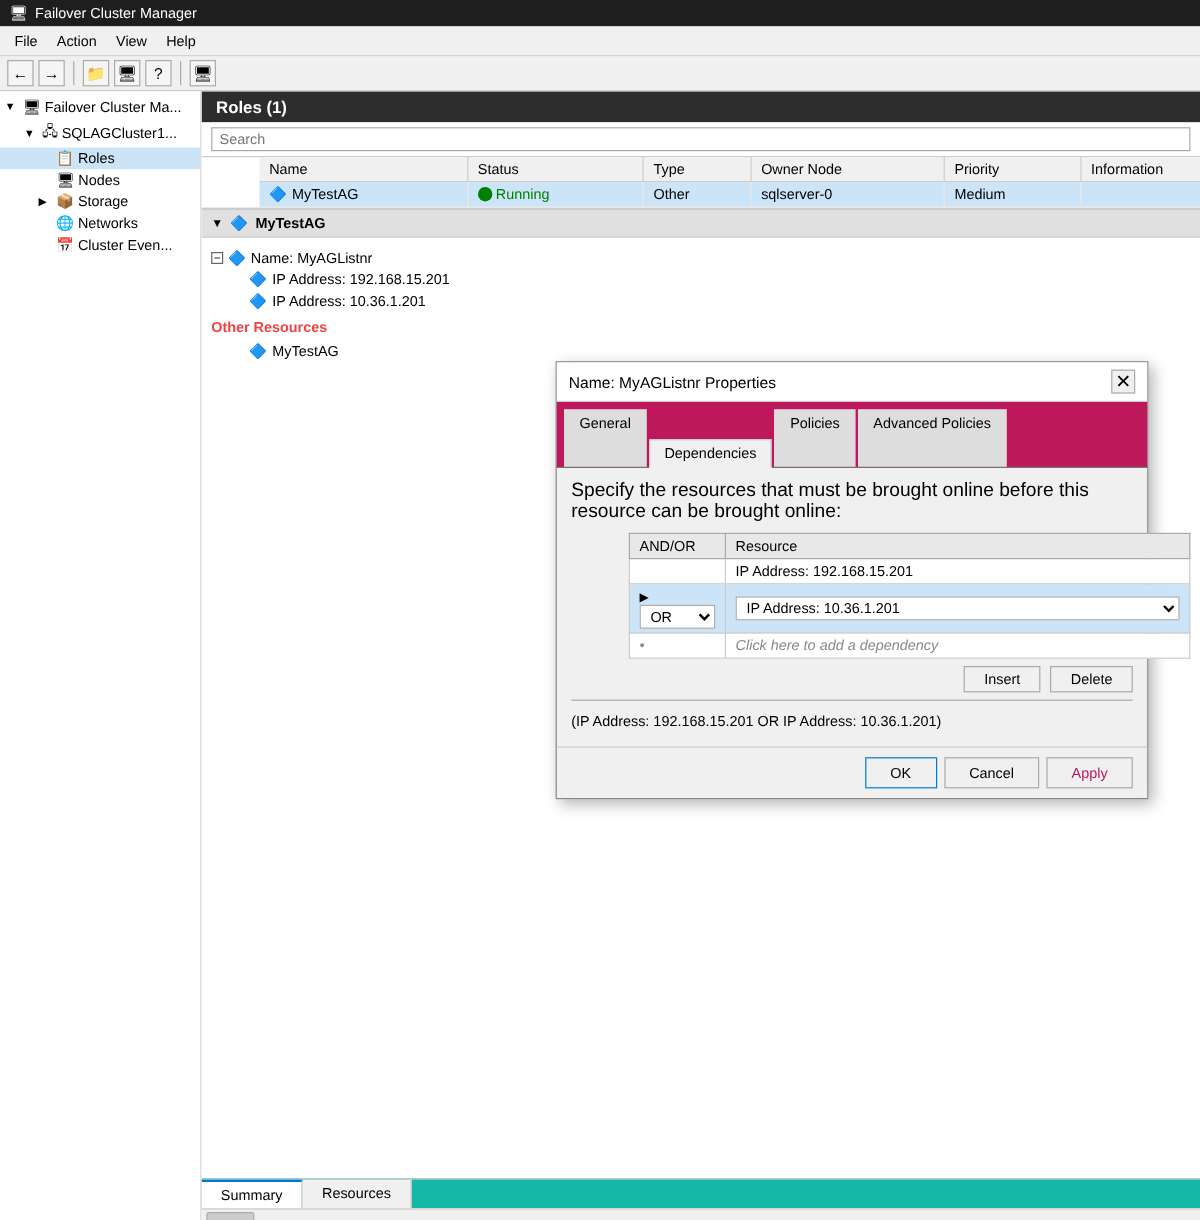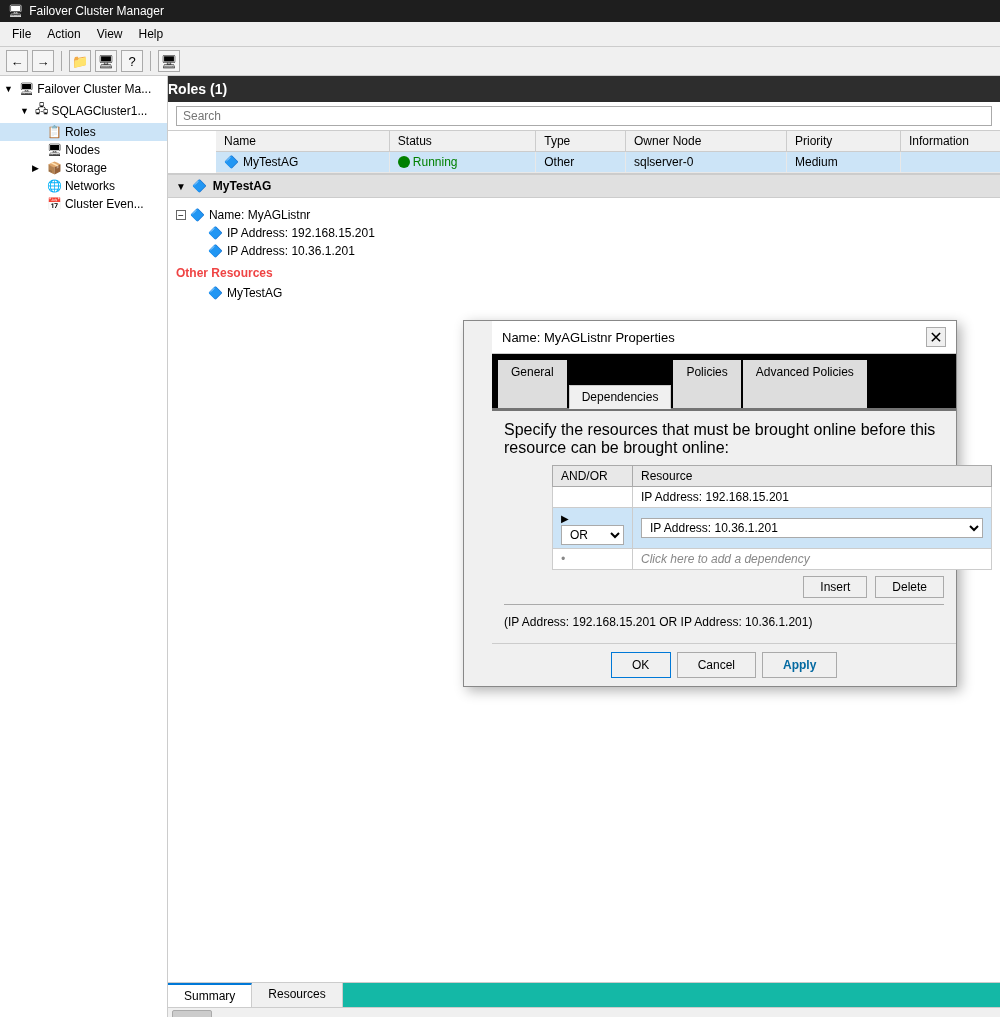--- a/index.html
+++ b/index.html
@@ -25,21 +25,21 @@
     .tree { padding: 4px 0; }
     .tree-item { display: flex; align-items: center; gap: 3px; padding: 2px 4px 2px 8px; cursor: pointer; font-size: 12px; white-space: nowrap; }
     .tree-item.selected { background: #cce4f7; }
     .tree-indent-1 { padding-left: 20px; }
     .tree-indent-2 { padding-left: 32px; }
     
     
     .right-panel { flex: 1; display: flex; flex-direction: column; overflow: hidden; background: #fff; }
     
     
-    .panel-header { background: #2d2d2d; color: #fff; padding: 5px 0; font-size: 14px; font-weight: bold; }
+    .panel-header { background: #2d2d2d; color: #fff; padding: 5px 12px; font-size: 14px; font-weight: bold; }
     
     
     .search-bar { padding: 4px 8px; border-bottom: 1px solid #ccc; background: #fff; }
     .search-input { width: 100%; border: 1px solid #aaa; padding: 2px 6px; font-size: 12px; background: #fff; }
     
     
     .table-container { overflow-y: auto; flex-shrink: 0; }
     table { width: 100%; border-collapse: collapse; font-size: 12px; margin-left: 48px; }
     th { background: #f0f0f0; border-bottom: 1px solid #ccc; border-right: 1px solid #ccc; padding: 3px 8px; text-align: left; font-weight: normal; }
     td { border-bottom: 1px solid #e8e8e8; border-right: 1px solid #e8e8e8; padding: 3px 8px; }
@@ -57,27 +57,27 @@
     .tree-node .minus { border: 1px solid #666; width: 10px; height: 10px; display: inline-flex; align-items: center; justify-content: center; font-size: 10px; cursor: pointer; }
     .sub-item { padding-left: 32px; display: flex; align-items: center; gap: 4px; padding-top: 2px; padding-bottom: 2px; }
     .other-resources-label { color: #ef4444; font-weight: bold; font-size: 12px; margin: 6px 0 4px 0; }
     
     
     .bottom-tabs { border-top: 1px solid #ccc; display: flex; background: #14b8a6; }
     .bottom-tab { padding: 4px 16px; cursor: pointer; font-size: 12px; border-right: 1px solid #ccc; background: #f0f0f0; }
     .bottom-tab.active { background: #fff; border-top: 2px solid #0078d7; }
     
     
-    .dialog { position: fixed; top: 320px; left: 463px; width: 494px; background: #f0f0f0; border: 1px solid #888; box-shadow: 4px 4px 12px rgba(0,0,0,0.3); z-index: 200; padding-left: 28px; }
+    .dialog { position: fixed; top: 301px; left: 463px; width: 494px; background: #f0f0f0; border: 1px solid #888; box-shadow: 4px 4px 12px rgba(0,0,0,0.3); z-index: 200; }
     .dialog-titlebar { background: #ffffff; border-bottom: 1px solid #ccc; padding: 6px 10px; display: flex; align-items: center; justify-content: space-between; }
     .dialog-title { font-size: 13px; font-weight: normal; }
     .dialog-close { cursor: pointer; font-size: 16px; width: 20px; height: 20px; display: flex; align-items: center; justify-content: center; border: 1px solid #aaa; background: #f0f0f0; }
     
     
-    .dialog-tabs { display: flex; border-bottom: 3px solid #737373; background: #000000; padding-top: 6px; padding-left: 6px; gap: 0; }
+    .dialog-tabs { display: flex; border-bottom: 1px solid #737373; background: #be185d; padding-top: 6px; padding-left: 6px; gap: 0; }
     .dialog-tab { padding: 4px 12px; cursor: pointer; font-size: 12px; border: 1px solid transparent; border-bottom: none; background: #ddd; margin-right: 2px; }
     .dialog-tab.active { background: #f0f0f0; border: 1px solid #ccc; border-bottom: 1px solid #f0f0f0; position: relative; top: 1px; margin-top: 24px; }
     
     
     .dialog-content { padding: 10px 12px; }
     .dialog-desc { font-size: 16px; margin-bottom: 8px; }
     
     
     .dep-table { width: 100%; border-collapse: collapse; border: 1px solid #aaa; font-size: 12px; }
     .dep-table th { background: #e8e8e8; border: 1px solid #aaa; padding: 3px 8px; font-weight: normal; text-align: left; }
@@ -93,24 +93,24 @@
     .dep-buttons { display: flex; gap: 8px; justify-content: flex-end; margin-top: 6px; }
     .dep-btn { padding: 3px 16px; font-size: 12px; border: 1px solid #aaa; background: #f0f0f0; cursor: pointer; min-width: 60px; }
     
     
     .dialog-divider { border: none; border-top: 1px solid #aaa; margin: 6px 0; }
     
     
     .dep-expr { font-size: 12px; color: #000; padding: 4px 0; }
     
     
-    .dialog-footer { padding: 8px 12px; display: flex; justify-content: center; gap: 6px; border-top: 1px solid #ccc; }
+    .dialog-footer { padding: 8px 12px; display: flex; justify-content: flex-end; gap: 6px; border-top: 1px solid #ccc; }
     .footer-btn { padding: 5px 20px; font-size: 12px; border: 1px solid #aaa; background: #f0f0f0; cursor: pointer; min-width: 60px; }
     .footer-btn.primary { border-color: #0078d7; }
-    .footer-btn.disabled { color: #0369a1; cursor: default; font-weight: bold; }
+    .footer-btn.disabled { color: #be185d; cursor: default; }
 
     
     .bottom-scroll-area { height: 14px; background: #f0f0f0; border-top: 1px solid #ccc; display: flex; align-items: center; padding: 0 2px; }
     .scroll-thumb { width: 40px; height: 10px; background: #ccc; border: 1px solid #aaa; border-radius: 2px; margin-left: 2px; }
   </style>
 </head>
 <body>
 
 <div class="title-bar">
   <span>🖥</span>

